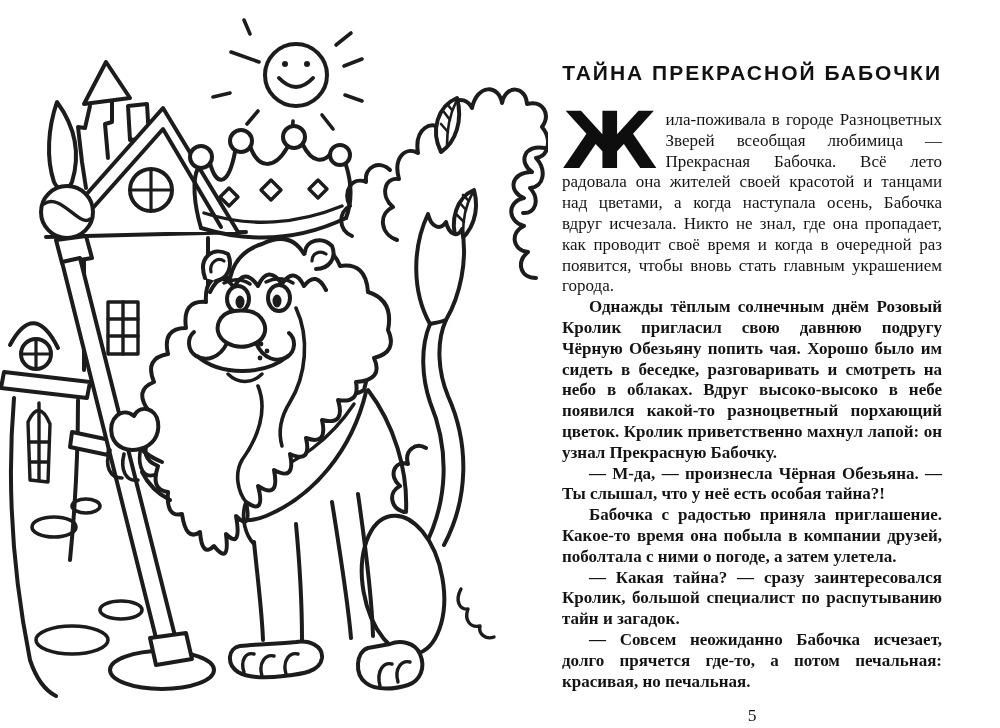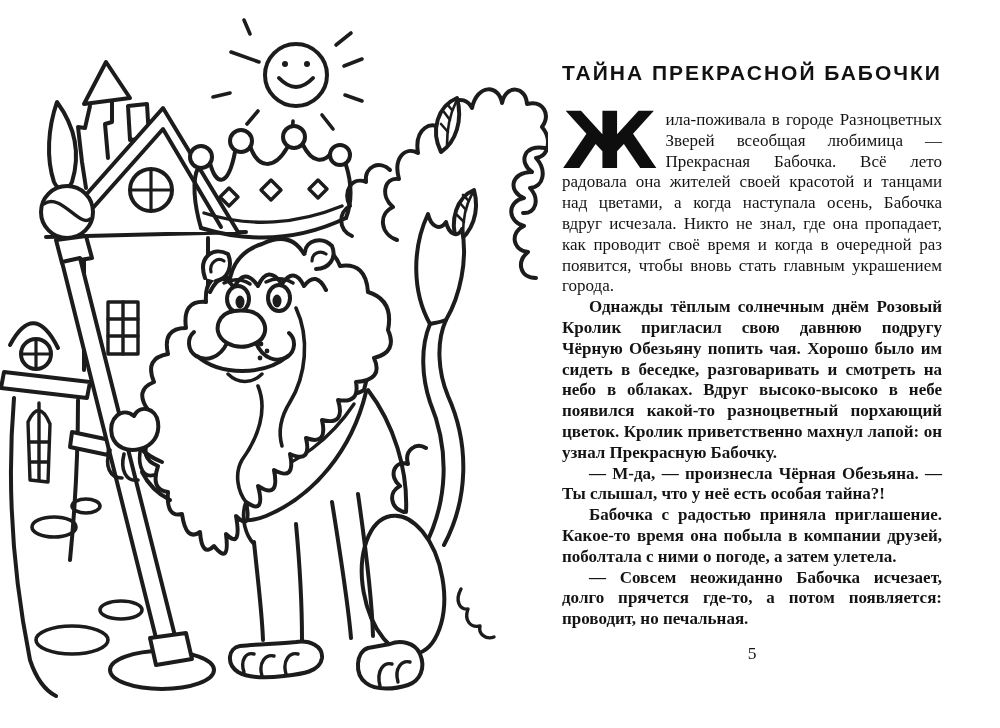--- a/index.html
+++ b/index.html
@@ -5,21 +5,21 @@
   html,body{margin:0;padding:0;}
   body{
     width:1000px;height:728px;position:relative;overflow:hidden;
     background:#ffffff;color:#1b1b1b;
     font-family:"Liberation Serif", serif;
   }
   .illustration{position:absolute;left:0;top:0;width:548px;height:728px;}
   .illustration svg{display:block;}
   .text-column{position:absolute;left:562px;top:60px;width:380px;}
   .story-title{
-    margin:0 0 24px 0;text-align:center;white-space:nowrap;
+    margin:0 0 24px 0;text-align:right;white-space:nowrap;
     font-family:"Liberation Sans", sans-serif;
     font-weight:700;font-size:21px;line-height:26px;letter-spacing:2px;color:#121212;
   }
   .para{
     margin:0;font-size:17px;line-height:20.8px;text-align:justify;color:#141414;
   }
   .para.indent{text-indent:27px;font-weight:bold;}
   .dropcap{
     float:left;
     font-family:"DejaVu Sans", sans-serif;font-weight:700;
@@ -215,15 +215,16 @@
     <path stroke-width="3.4" d="M461,589 C455,600 459,610 468,609 C464,620 470,628 480,626 C478,634 486,640 494,637"></path>
   </svg>
 </div>
 
 <div class="text-column">
   <h1 class="story-title">ТАЙНА ПРЕКРАСНОЙ БАБОЧКИ</h1>
   <p class="para"><span class="dropcap">Ж</span><span>ила-поживала в городе Разноцветных Зверей всеобщая любимица — Прекрасная Бабочка. Всё лето радовала она жителей своей красотой и танцами над цветами, а когда наступала осень, Бабочка вдруг исчезала. Никто не знал, где она пропадает, как проводит своё время и когда в очередной раз появится, чтобы вновь стать главным украшением города.</span></p>
   <p class="para indent">Однажды тёплым солнечным днём Розовый Кролик пригласил свою давнюю подругу Чёрную Обезьяну попить чая. Хорошо было им сидеть в беседке, разговаривать и смотреть на небо в облаках. Вдруг высоко-высоко в небе появился какой-то разноцветный порхающий цветок. Кролик приветственно махнул лапой: он узнал Прекрасную Бабочку.</p>
   <p class="para indent">— М-да, — произнесла Чёрная Обезьяна. — Ты слышал, что у неё есть особая тайна?!</p>
   <p class="para indent">Бабочка с радостью приняла приглашение. Какое-то время она побыла в компании друзей, поболтала с ними о погоде, а затем улетела.</p>
-  <p class="para indent">— Совсем неожиданно Бабочка исчезает, долго прячется где-то, а потом появляется: проводит, но печальная.</p>
+  <p class="para indent">— Какая тайна? — сразу заинтересовался Кролик, большой специалист по распутыванию тайн и загадок.</p>
+  <p class="para indent">— Совсем неожиданно Бабочка исчезает, долго прячется где-то, а потом печальная: красивая, но печальная.</p>
   <div class="page-number">5</div>
 </div>
 
 </body></html>

